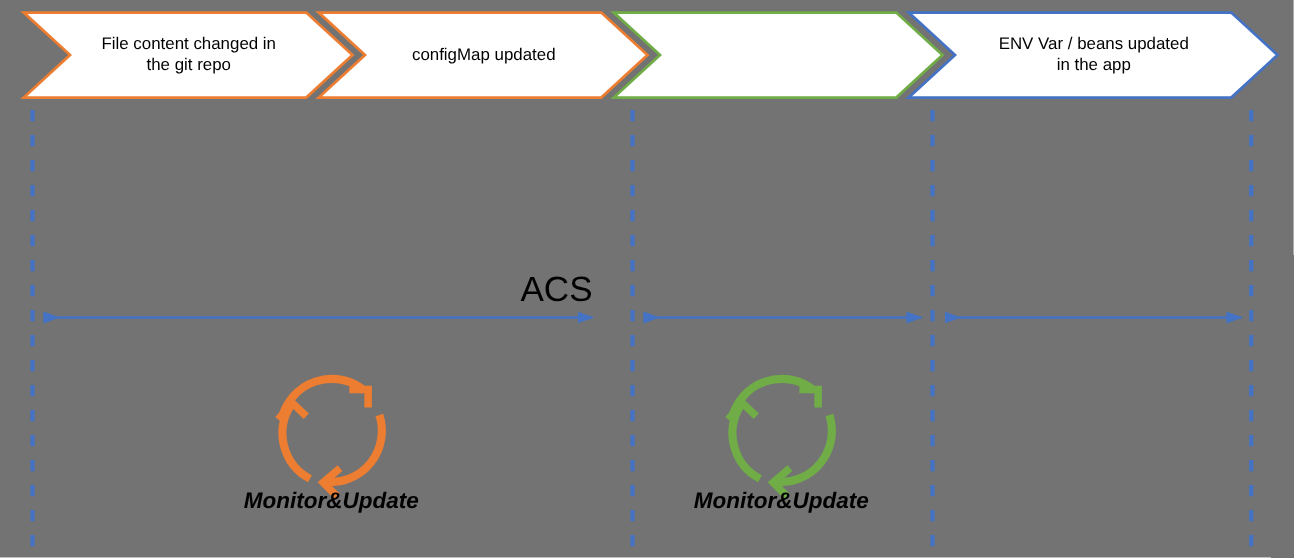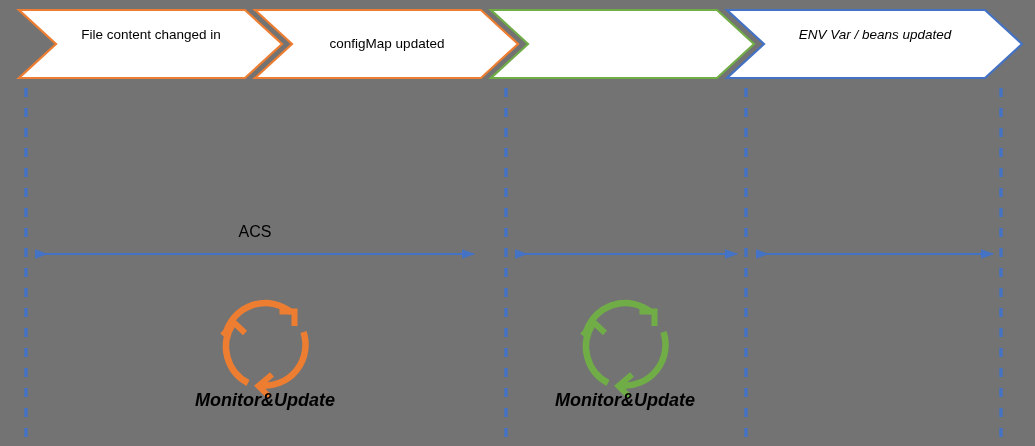--- a/index.html
+++ b/index.html
@@ -28,23 +28,23 @@
   .banner-label {
     position: absolute;
     text-align: center;
     color: #000000;
     font-size: 13.5px;
     line-height: 17px;
     font-family: "Liberation Sans", sans-serif;
   }
   .stage-name {
     position: absolute;
-    text-align: center;
+    text-align: right;
     color: #000000;
-    font-size: 16px;
+    font-size: 28px;
     line-height: 26px;
     font-family: "Liberation Sans", sans-serif;
   }
   .loop-caption {
     position: absolute;
     text-align: center;
     color: #000000;
     font-size: 18px;
     line-height: 20px;
     font-style: italic;
@@ -106,29 +106,31 @@
       <path d="M 14.5 -33.5 L 29.5 -33.5 L 29.5 -19.0" stroke-width="6.0"></path>
       <path d="M 38.5 -13.0 A 41 41 0 0 1 -4.0 40.5"></path>
       <path d="M 7.0 29.5 L -6.5 41.0 L 4.5 52.0" stroke-width="6.0"></path>
       <path d="M -17.0 38.0 A 41 41 0 0 1 -32.5 -20.5"></path>
       <path d="M -42.5 -9.5 L -31.0 -22.5 L -20.0 -12.0" stroke-width="6.0"></path>
     </g>
   </svg>
 
   <div class="banner-label" style="left:56px; top:26px; width:190px;">
     <div>File content changed in</div>
+    <div>the git repo</div>
   </div>
 
   <div class="banner-label" style="left:292px; top:35px; width:190px;">
     <div>configMap updated</div>
   </div>
 
 
-  <div class="banner-label" style="left:764px; top:26px; width:222px;font-style:italic;">
+  <div class="banner-label" style="left:764px; top:26px; width:222px;">
     <div>ENV Var / beans updated</div>
+    <div>in the app</div>
   </div>
 
   <div class="stage-name" style="left:36px; top:219px; width:438px;">ACS</div>
 
 
 
   <div class="loop-caption" style="left:165px; top:390px; width:200px;">Monitor&amp;Update</div>
 
   <div class="loop-caption" style="left:525px; top:390px; width:200px;">Monitor&amp;Update</div>
 

